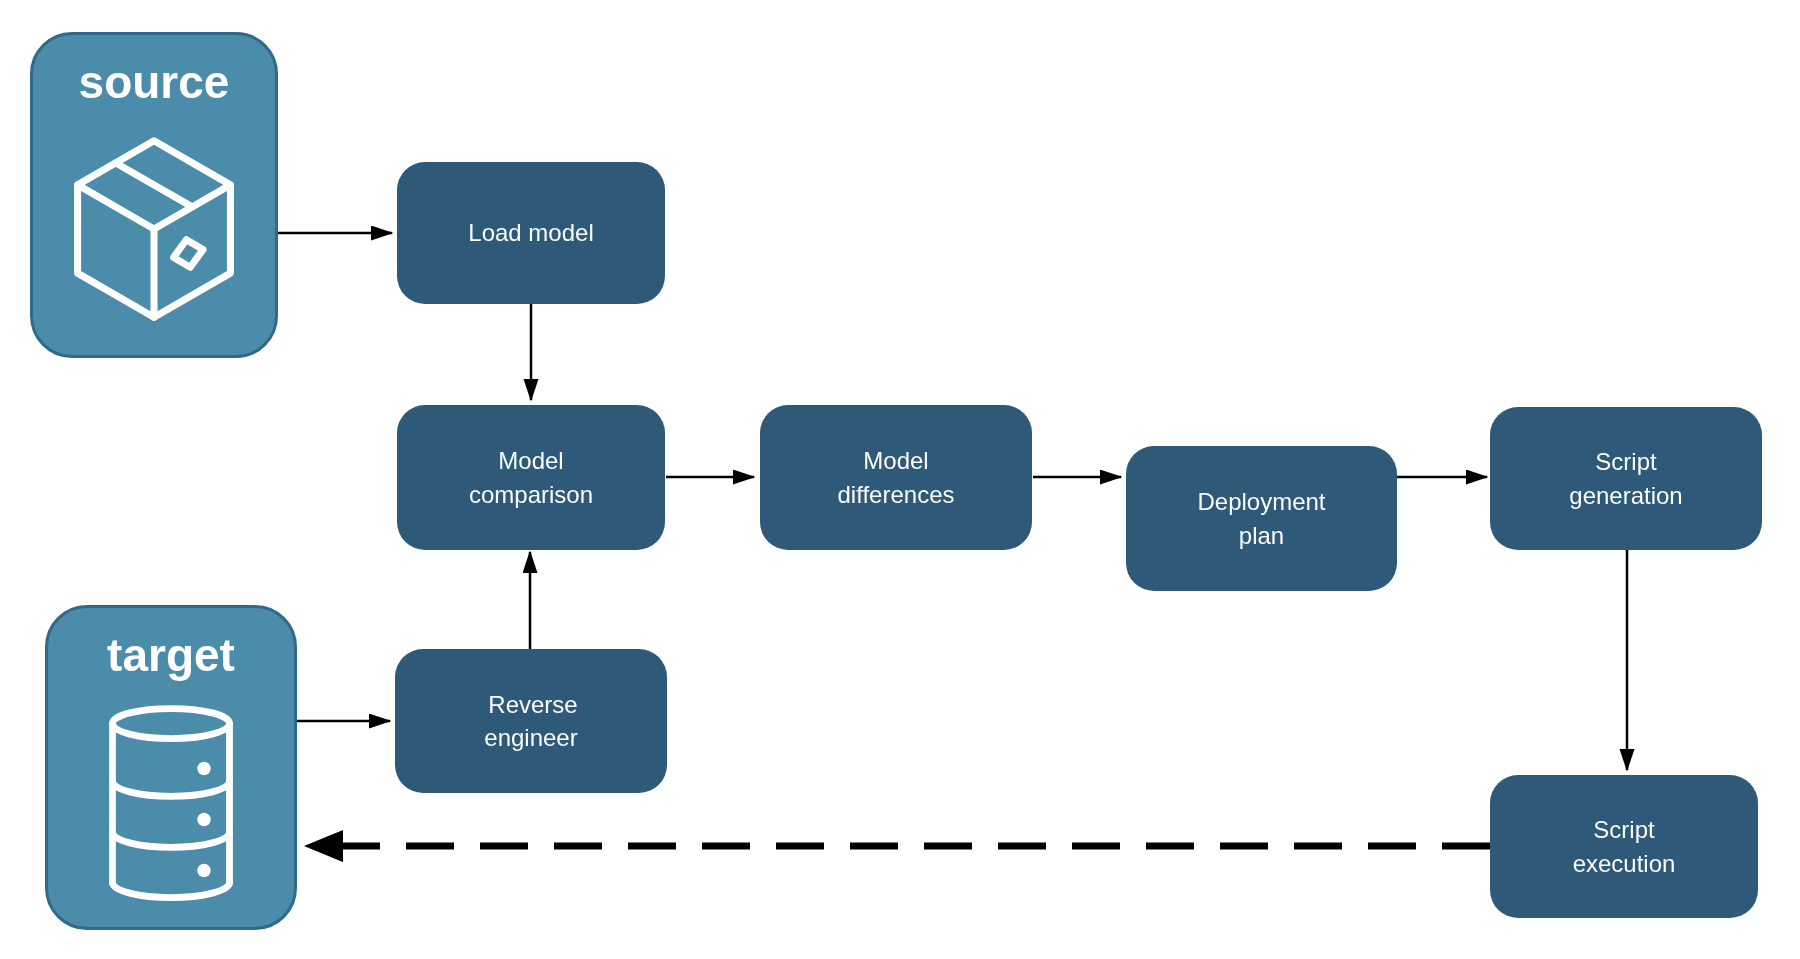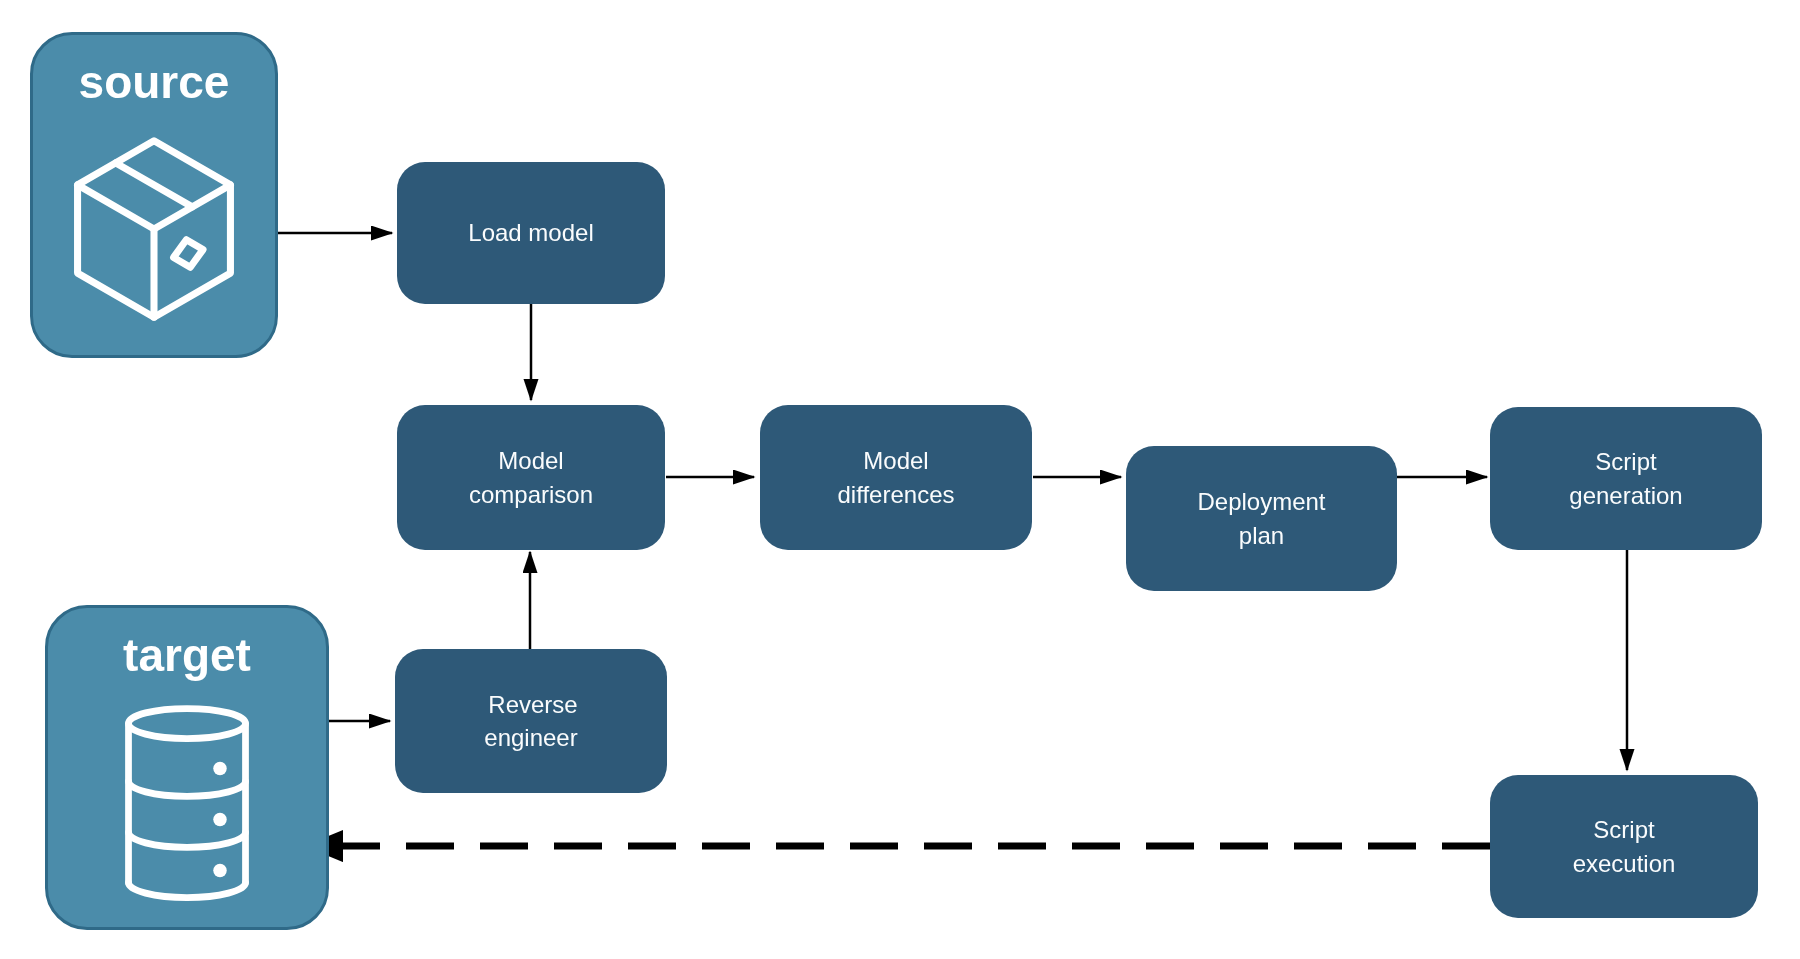--- a/index.html
+++ b/index.html
@@ -80,21 +80,21 @@
       <svg width="196" height="196" viewBox="0 0 100 100" fill="none" style="stroke: var(--icon-stroke, #FFFFFF);" stroke-width="3.6" stroke-linejoin="round" stroke-linecap="round">
         <path d="M50 5 L89 27.5 L89 72.5 L50 95 L11 72.5 L11 27.5 Z"></path>
         <path d="M11 27.5 L50 50 L89 27.5"></path>
         <path d="M50 50 L50 95"></path>
         <path d="M30.5 16.3 L69.5 38.7"></path>
         <path d="M66.5 55.5 L75 60.5 L68.5 69.5 L60 64.5 Z"></path>
       </svg>
     </div>
   </div>
 
-  <div class="endpoint" style="left:45px; top:605px; width:284px; height:325px;">
+  <div class="endpoint" style="left:45px; top:605px; width:252px; height:325px;">
     <div class="endpoint-label">target</div>
     <div class="endpoint-icon">
       <svg width="150" height="198" viewBox="0 0 100 132" fill="none" style="stroke: var(--icon-stroke, #FFFFFF);" stroke-width="4.5" stroke-linecap="round">
         <ellipse cx="50" cy="13" rx="39" ry="10"></ellipse>
         <path d="M11 13 L11 119"></path>
         <path d="M89 13 L89 119"></path>
         <path d="M11 51.5 A39 10 0 0 0 89 51.5"></path>
         <path d="M11 85.5 A39 10 0 0 0 89 85.5"></path>
         <path d="M11 119 A39 10 0 0 0 89 119"></path>
         <circle cx="72" cy="43" r="4.5" style="fill: var(--icon-stroke, #FFFFFF);" stroke="none"></circle>

